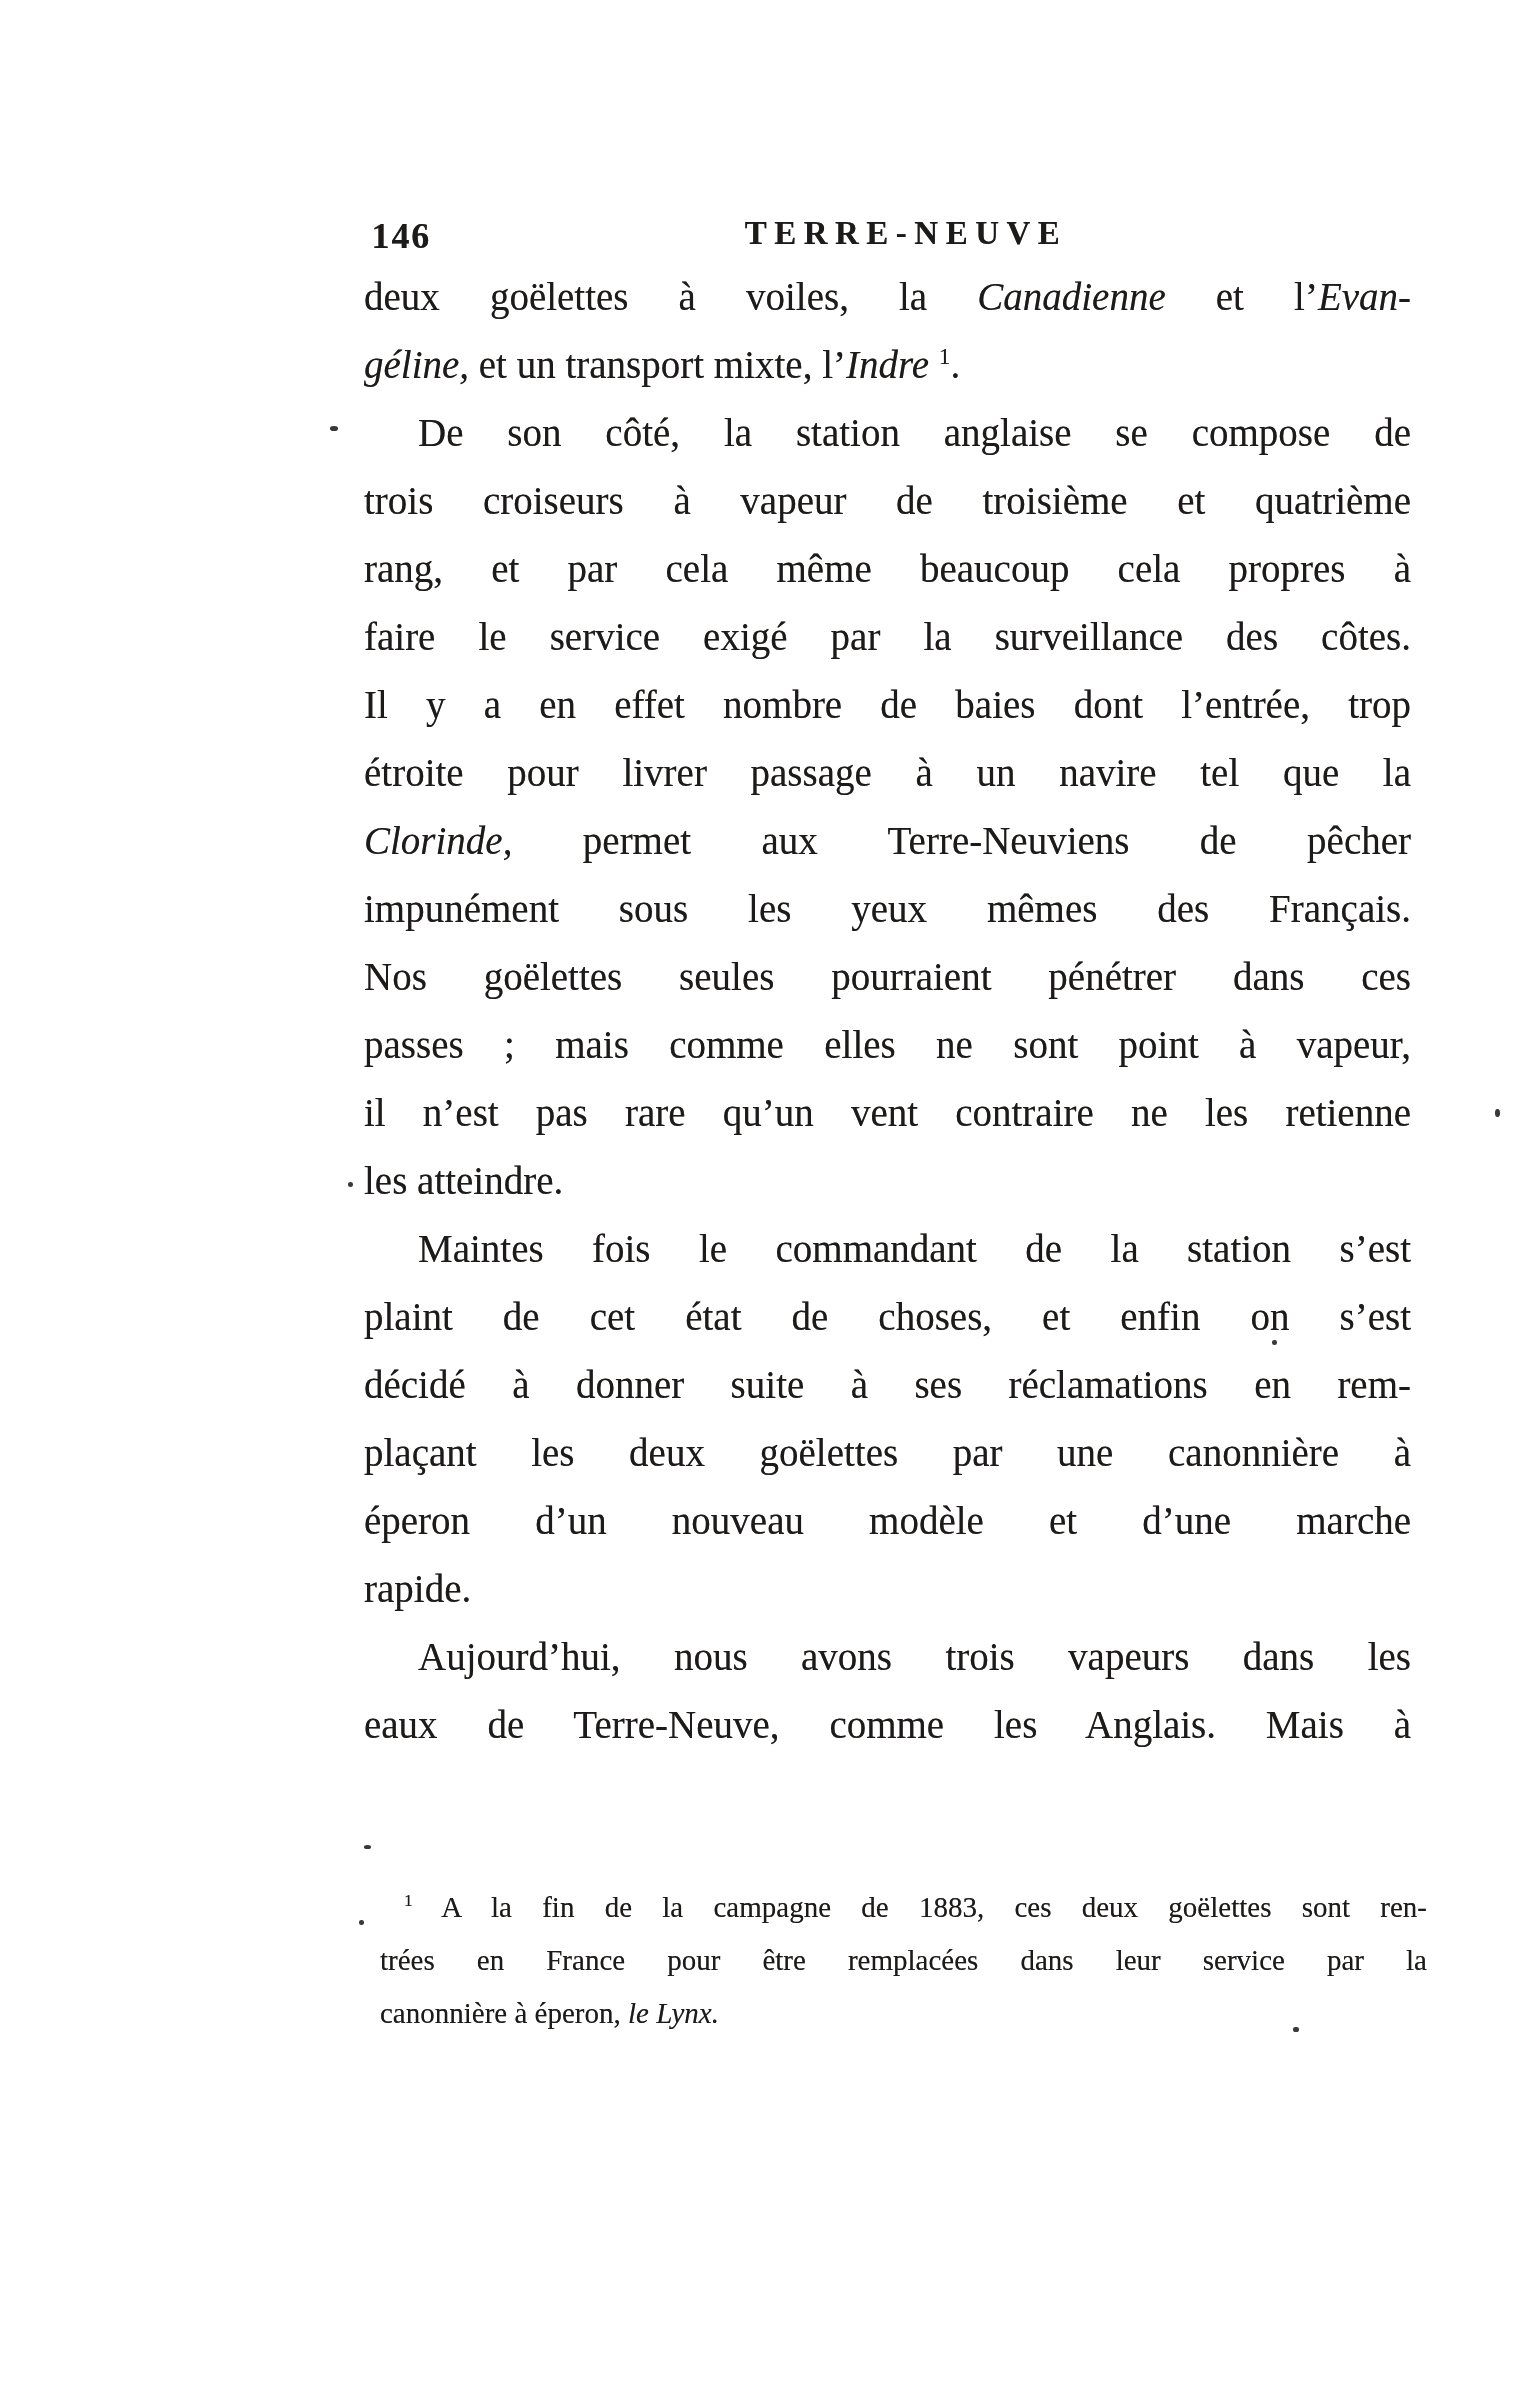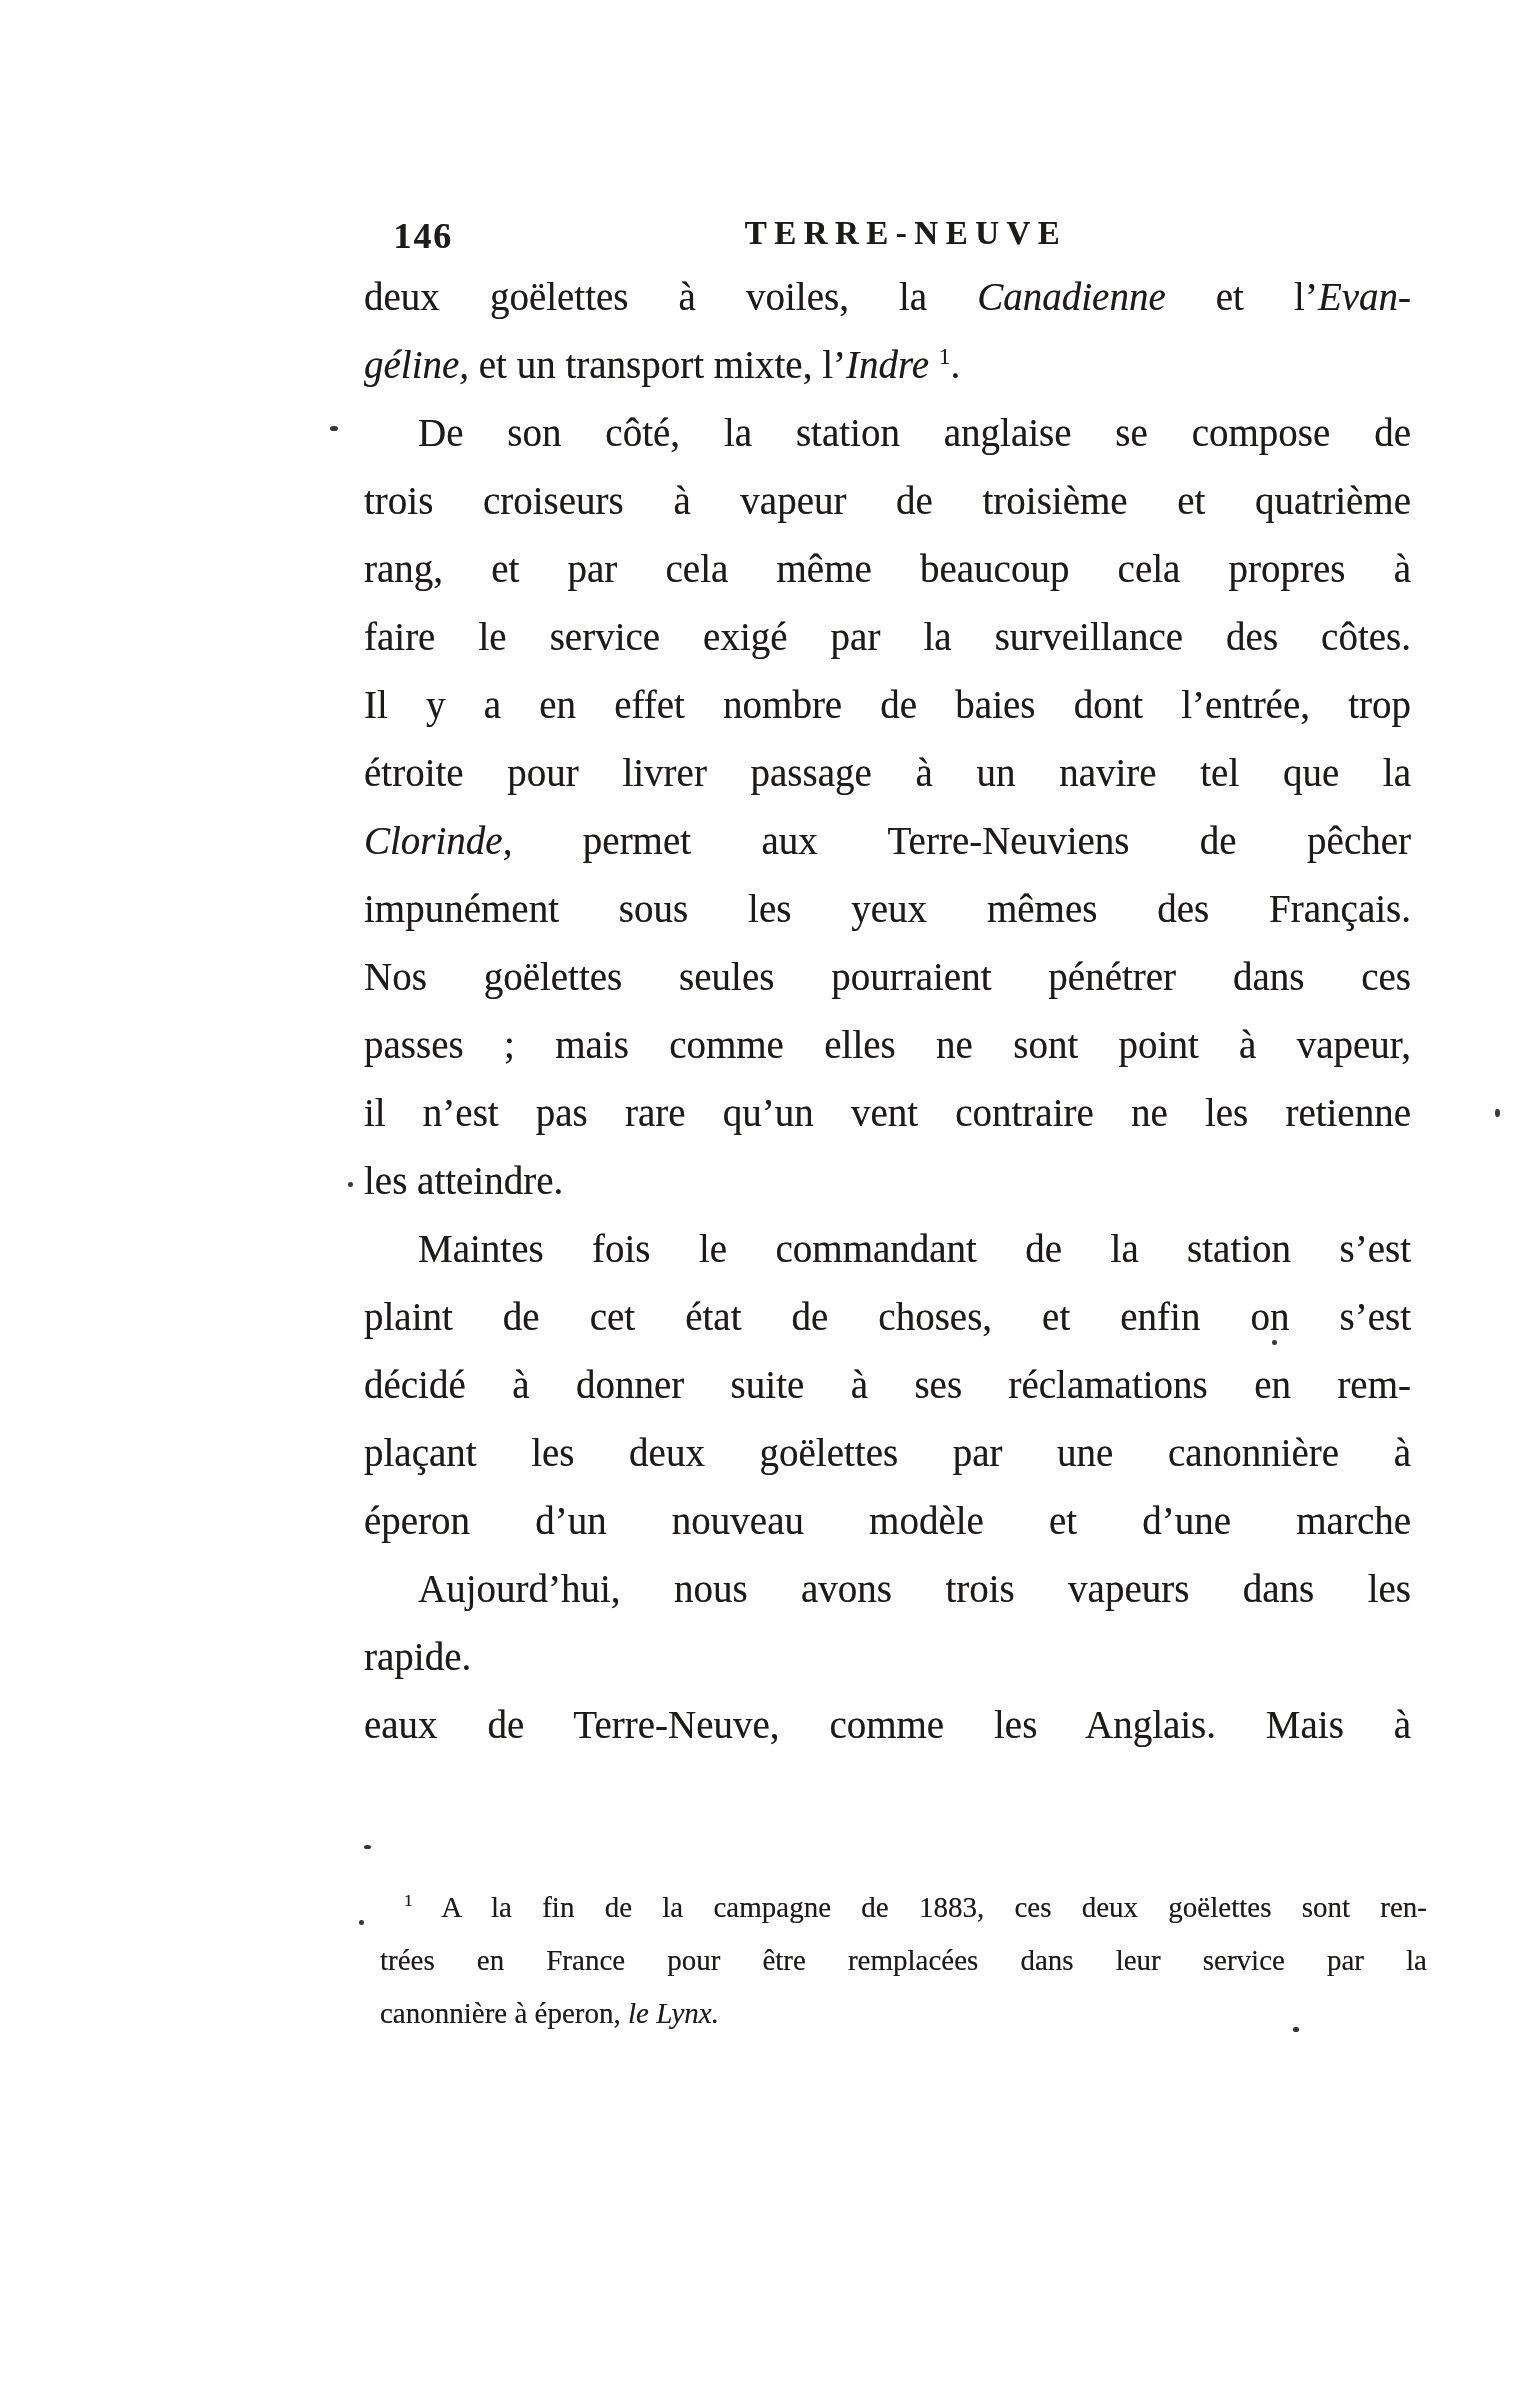--- a/index.html
+++ b/index.html
@@ -27,21 +27,20 @@
     width: 1047px;
     height: 49px;
   }
   .page-num {
     position: absolute;
     left: 7.5px;
     top: 0;
     font-size: 36px;
     font-weight: 700;
     letter-spacing: 1.9px;
-    margin-left: 22px;
   }
   .head-title {
     position: absolute;
     left: 0;
     right: 0;
     top: 0;
     text-align: center;
     padding-left: 37px;
     font-size: 33px;
     font-weight: 700;
@@ -108,22 +107,22 @@
       <div class="line"><span>impunément sous les yeux mêmes des Français.</span></div>
       <div class="line"><span>Nos goëlettes seules pourraient pénétrer dans ces</span></div>
       <div class="line"><span>passes ; mais comme elles ne sont point à vapeur,</span></div>
       <div class="line"><span>il n’est pas rare qu’un vent contraire ne les retienne</span></div>
       <div class="line no-just"><span>les atteindre.</span></div>
       <div class="line indent"><span>Maintes fois le commandant de la station s’est</span></div>
       <div class="line"><span>plaint de cet état de choses, et enfin on s’est</span></div>
       <div class="line"><span>décidé à donner suite à ses réclamations en rem-</span></div>
       <div class="line"><span>plaçant les deux goëlettes par une canonnière à</span></div>
       <div class="line"><span>éperon d’un nouveau modèle et d’une marche</span></div>
+      <div class="line no-just"><span>rapide.</span></div>
       <div class="line indent"><span>Aujourd’hui, nous avons trois vapeurs dans les</span></div>
-      <div class="line no-just"><span>rapide.</span></div>
       <div class="line"><span>eaux de Terre-Neuve, comme les Anglais. Mais à</span></div>
     </div>
 
   <div class="footnote-block" id="footnote-lines">
       <div class="line indent"><sup>1</sup><span> A la fin de la campagne de 1883, ces deux goëlettes sont ren-</span></div>
       <div class="line"><span>trées en France pour être remplacées dans leur service par la</span></div>
       <div class="line no-just"><span>canonnière à éperon, </span><span class="it">le Lynx.</span></div>
     </div>
 
   <div class="speck" style="left:330px; top:426px; width:7.5px; height:4.7px;"></div>

